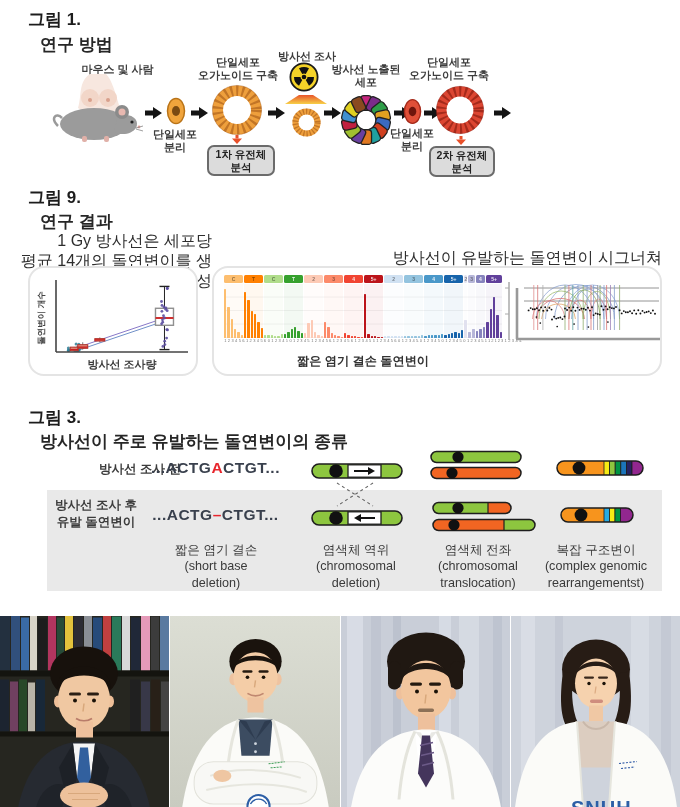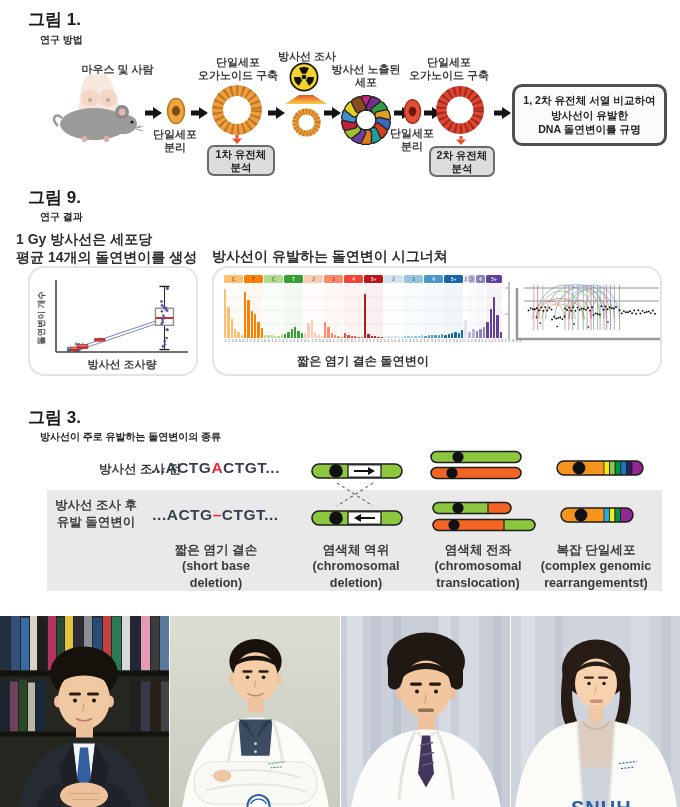--- a/index.html
+++ b/index.html
@@ -1,34 +1,34 @@
 <!DOCTYPE html>
 <html><head>
 <meta charset="utf-8">
 <style>
   html,body{margin:0;padding:0;background:#fff;}
   .canvas{position:relative;width:680px;height:807px;background:#fff;overflow:hidden;
           font-family:"Liberation Sans","DejaVu Sans",sans-serif;color:#333;}
   .abs{position:absolute;}
   .pre{white-space:pre-line;}
   .figlabel{font-size:17px;font-weight:700;color:#1c1c1c;}
-  .figtitle{font-size:10px;font-weight:700;color:#262626;}
+  .figtitle{font-size:17px;font-weight:700;color:#262626;}
   .klabel{font-weight:700;font-size:11px;color:#3d3d3d;text-align:center;line-height:1.22;}
   .graybox{background:#dcdcdc;border:2px solid #6b6b6b;border-radius:7px;display:flex;align-items:center;justify-content:center;
            font-weight:700;font-size:10.5px;color:#222;text-align:center;line-height:1.15;}
   .conclusion{border:3px solid #4f4f4f;border-radius:10px;background:#fbfbfb;display:flex;align-items:center;justify-content:center;
            font-weight:700;font-size:10.6px;color:#222;text-align:center;line-height:1.4;}
   .panel{border:2px solid #e4e4e4;border-radius:16px;background:#fff;box-sizing:border-box;}
-  .charttitle{font-weight:700;font-size:14px;color:#2e2e2e;text-align:left;line-height:1.25;}
+  .charttitle{font-weight:400;font-size:16px;color:#2e2e2e;text-align:right;line-height:1.25;}
   .chartcap{font-weight:700;font-size:12.2px;color:#333;text-align:center;}
   .grayband{background:#e9e9e9;}
   .rowlabel{font-weight:700;font-size:12.5px;color:#3c3c3c;text-align:center;line-height:1.35;}
   .seq{font-size:15.5px;font-weight:700;color:#39404d;text-align:center;letter-spacing:.5px;}
   .seq .mut{color:#e8262d;}
-  .cap{font-weight:700;font-size:12.6px;color:#3a3a3a;text-align:center;line-height:1.3;}
+  .cap{font-weight:400;font-size:12.6px;color:#3a3a3a;text-align:center;line-height:1.3;}
   
   .ig-head{display:flex;gap:1px;height:8px;}
   .ig-h{flex-basis:0;border-radius:1.5px;font-size:5px;line-height:8px;text-align:center;font-weight:700;overflow:hidden;}
   .ig-barsrow{display:flex;gap:1px;height:54px;align-items:stretch;margin-top:1px;
       background-image:linear-gradient(to top, rgba(0,0,0,.05) 1px, transparent 1px);background-size:100% 13.5px;}
   .ig-g{flex-basis:0;display:flex;align-items:flex-end;gap:1px;}
   .ig-g i{flex:1;display:block;border-radius:.5px;}
   .ig-ticks{display:flex;gap:1px;height:6px;}
   .ig-t{flex-basis:0;display:flex;gap:1px;}
   .ig-t u{flex:1;text-decoration:none;font-size:4px;line-height:6px;color:#777;text-align:center;overflow:hidden;}
@@ -172,23 +172,20 @@
       <rect x="4.5" y="0" width="3" height="3.5" fill="#E8502A"></rect>
       <polygon points="1,3.5 11,3.5 6,9" fill="#E8502A"></polygon>
     </svg>
   <div class="abs graybox pre" style="left:429px;top:146px;width:62px;height:27px;">2차 유전체
 분석</div>
 
   <svg class="abs" style="left:494px;top:107px;" width="17" height="12" viewBox="0 0 17 12">
       <path d="M0 3.5 h8 v-3.5 l9 6 -9 6 v-3.5 h-8 z" fill="#141414"></path>
     </svg>
 
-  <div class="abs conclusion pre" style="left:512px;top:84px;width:149px;height:56px;">1, 2차 유전체 서열 비교하여
-방사선이 유발한
-DNA 돌연변이를 규명</div>
 
   <div class="abs figlabel" style="left:28px;top:186px;">그림 9.</div>
   <div class="abs figtitle" style="left:40px;top:210px;">연구 결과</div>
 
   <div class="abs charttitle pre" style="left:16px;top:231px;width:196px;">1 Gy 방사선은 세포당
 평균 14개의 돌연변이를 생성</div>
   <div class="abs charttitle" style="left:212px;top:248px;width:450px;">방사선이 유발하는 돌연변이 시그너쳐</div>
 
   <div class="abs panel" style="left:28px;top:266px;width:170px;height:110px;">
     <div id="boxchart" style="width:166px;height:106px;"><svg width="166" height="106" viewBox="0 0 166 106">
@@ -726,21 +723,21 @@
 
   <div class="abs cap pre" style="left:141px;top:542px;width:150px;">짧은 염기 결손
 (short base
 deletion)</div>
   <div class="abs cap pre" style="left:281px;top:542px;width:150px;">염색체 역위
 (chromosomal
 deletion)</div>
   <div class="abs cap pre" style="left:403px;top:542px;width:150px;">염색체 전좌
 (chromosomal
 translocation)</div>
-  <div class="abs cap pre" style="left:521px;top:542px;width:150px;">복잡 단일세포
+  <div class="abs cap pre" style="left:521px;top:542px;width:150px;">복잡 구조변이
 (complex genomic
 rearrangementst)</div>
 
   <div class="photo" style="left:0;width:169px;" aria-label="연구자 1 — 책장 배경, 정장과 파란 넥타이를 착용한 남성">
     <svg viewBox="0 0 169 192" preserveAspectRatio="xMidYMid slice">
       <rect width="169" height="192" fill="#262620"></rect>
       <g>
         <rect x="0" y="0" width="10" height="55" fill="#23303f"></rect>
           <rect x="11" y="0" width="9" height="55" fill="#31507c"></rect>
         <rect x="21" y="2" width="8" height="53" fill="#3a6ba5"></rect>

